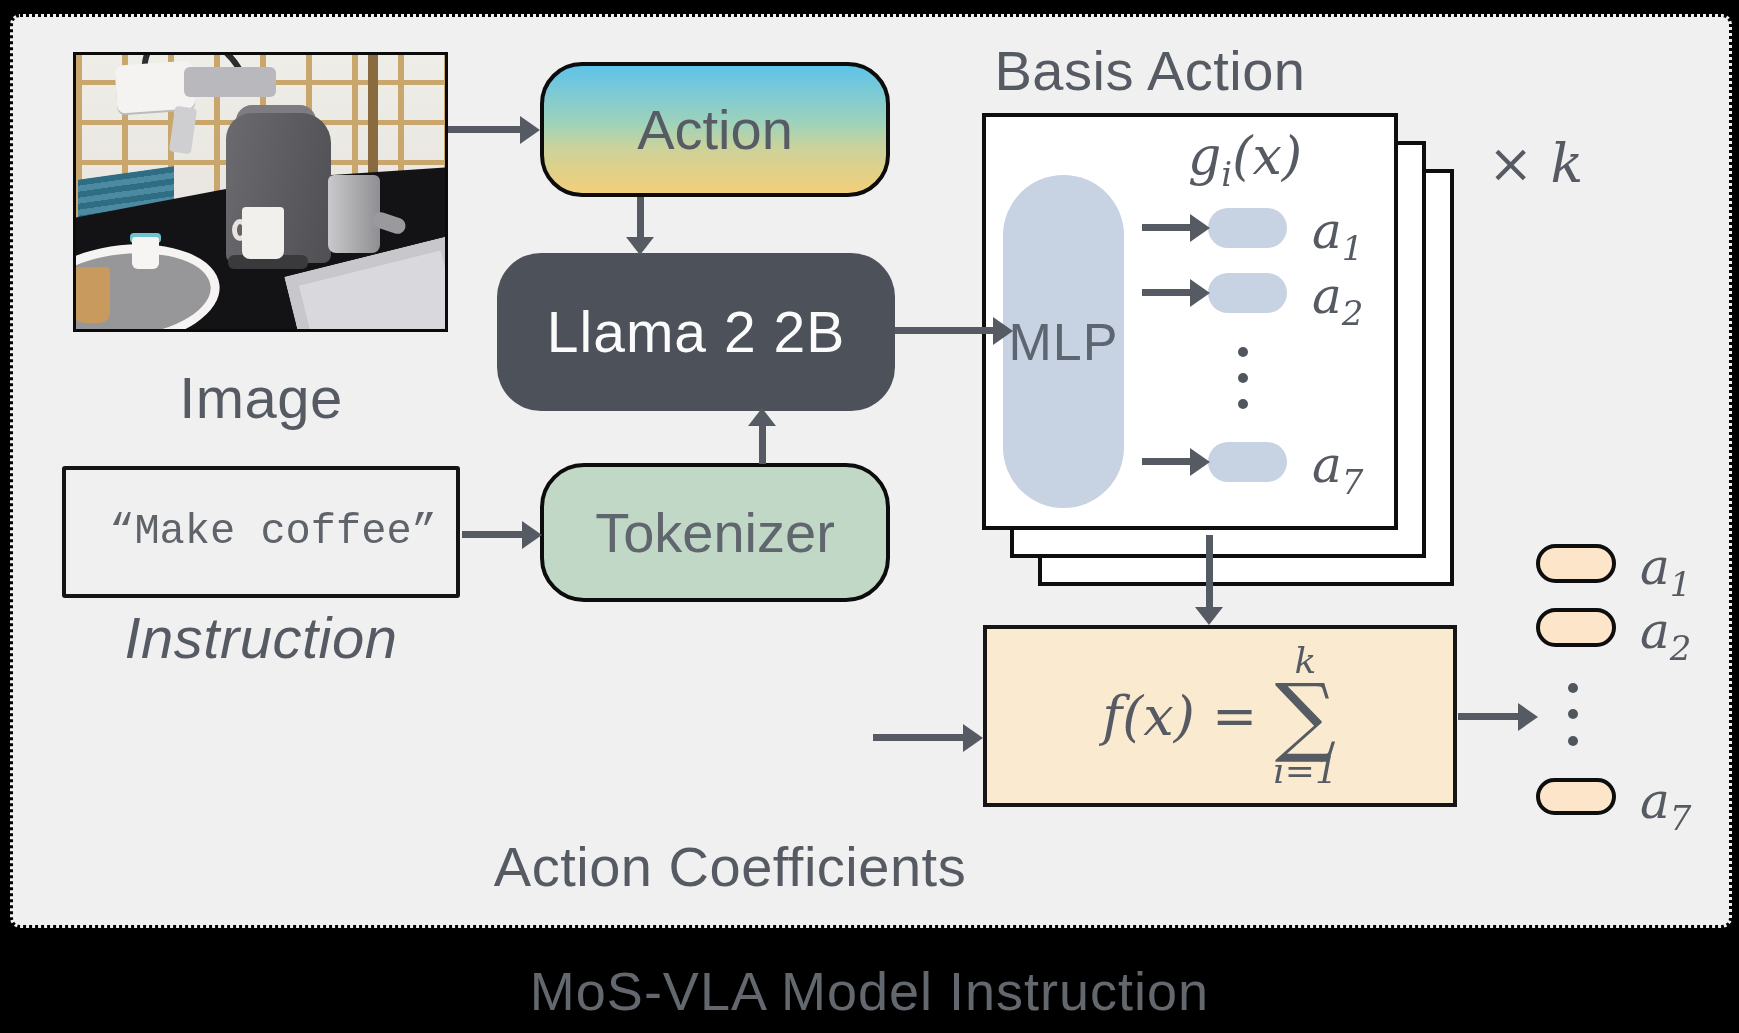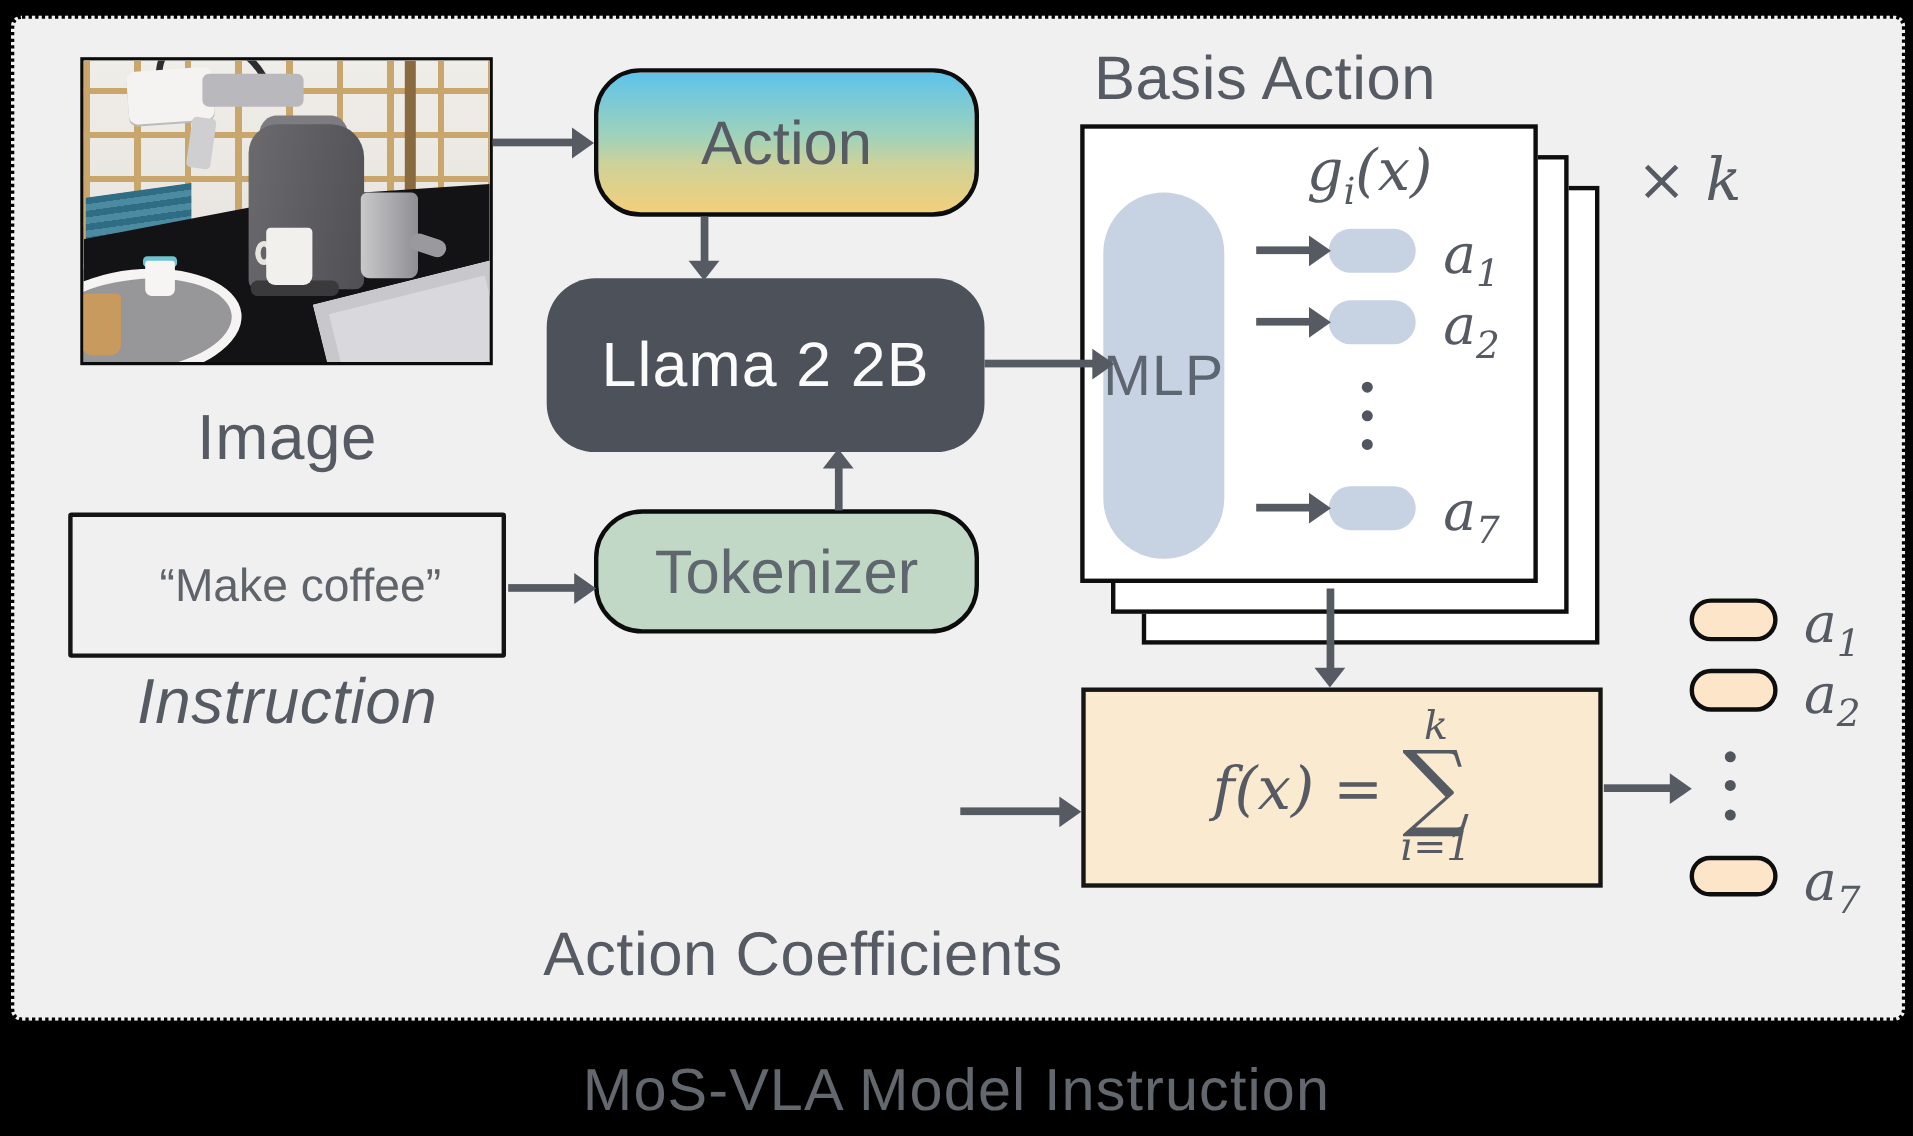--- a/index.html
+++ b/index.html
@@ -23,27 +23,27 @@
   .abs{position:absolute;}
   .lbl{color:var(--ink);text-align:center;letter-spacing:.5px;}
   .math{font-family:"DejaVu Serif","Liberation Serif",serif;color:var(--ink);}
   .it{font-style:italic;}
   
   .encoder{left:540px;top:62px;width:350px;height:135px;border:4px solid #0c0c0c;border-radius:42px;
      background:linear-gradient(180deg,#5fc3ea 0%,#9ed2bb 45%,#cdd29a 65%,#f3cf7a 100%);
      display:flex;align-items:center;justify-content:center;font-size:56px;color:#575c64;}
   .llm{left:497px;top:253px;width:398px;height:158px;border-radius:44px;background:var(--llm-bg);
      display:flex;align-items:center;justify-content:center;font-size:57px;color:#fbfbfb;letter-spacing:1px;}
-  .tokenizer{left:540px;top:463px;width:350px;height:113px;border:4px solid #0c0c0c;border-radius:44px;
+  .tokenizer{left:540px;top:463px;width:350px;height:139px;border:4px solid #0c0c0c;border-radius:44px;
      background:var(--tok-bg);display:flex;align-items:center;justify-content:center;font-size:56px;color:#5f666e;}
   .instr-box{left:62px;top:466px;width:398px;height:132px;border:4px solid #141414;border-radius:3px;
      background:var(--panel-bg);display:flex;align-items:center;justify-content:center;
-     font-family:Liberation Sans, sans-serif;font-size:42px;color:#5f646a;padding-left:24px;}
+     font-family:Liberation Mono, monospace;font-size:42px;color:#5f646a;padding-left:24px;}
   .card{background:#fff;border:4px solid #0e0e0e;width:416px;height:417px;}
-  .mlp-pill{left:1003px;top:175px;width:110px;height:333px;border-radius:62px;background:var(--mlp-pill);
+  .mlp-pill{left:1003px;top:175px;width:121px;height:333px;border-radius:62px;background:var(--mlp-pill);
      display:flex;align-items:center;justify-content:center;font-size:52px;color:#5d6670;letter-spacing:1px;}
   .mini-pill{left:1208px;width:79px;height:40px;border-radius:20px;background:var(--mlp-pill);}
   .out-pill{left:1536px;width:80px;height:39px;border-radius:20px;background:var(--out-pill);border:4px solid #0e0e0e;}
   .formula-box{left:983px;top:625px;width:474px;height:182px;background:var(--formula-bg);border:4px solid #161616;
      display:flex;align-items:center;justify-content:center;gap:16px;}
   .coef-box{left:555px;top:669px;width:318px;height:139px;background:var(--coef-bg);border:4px solid #161616;
      display:flex;align-items:center;justify-content:center;}
   
   .aline{position:absolute;background:var(--arrow);}
   .ahr{position:absolute;width:0;height:0;border-top:14px solid transparent;border-bottom:14px solid transparent;

